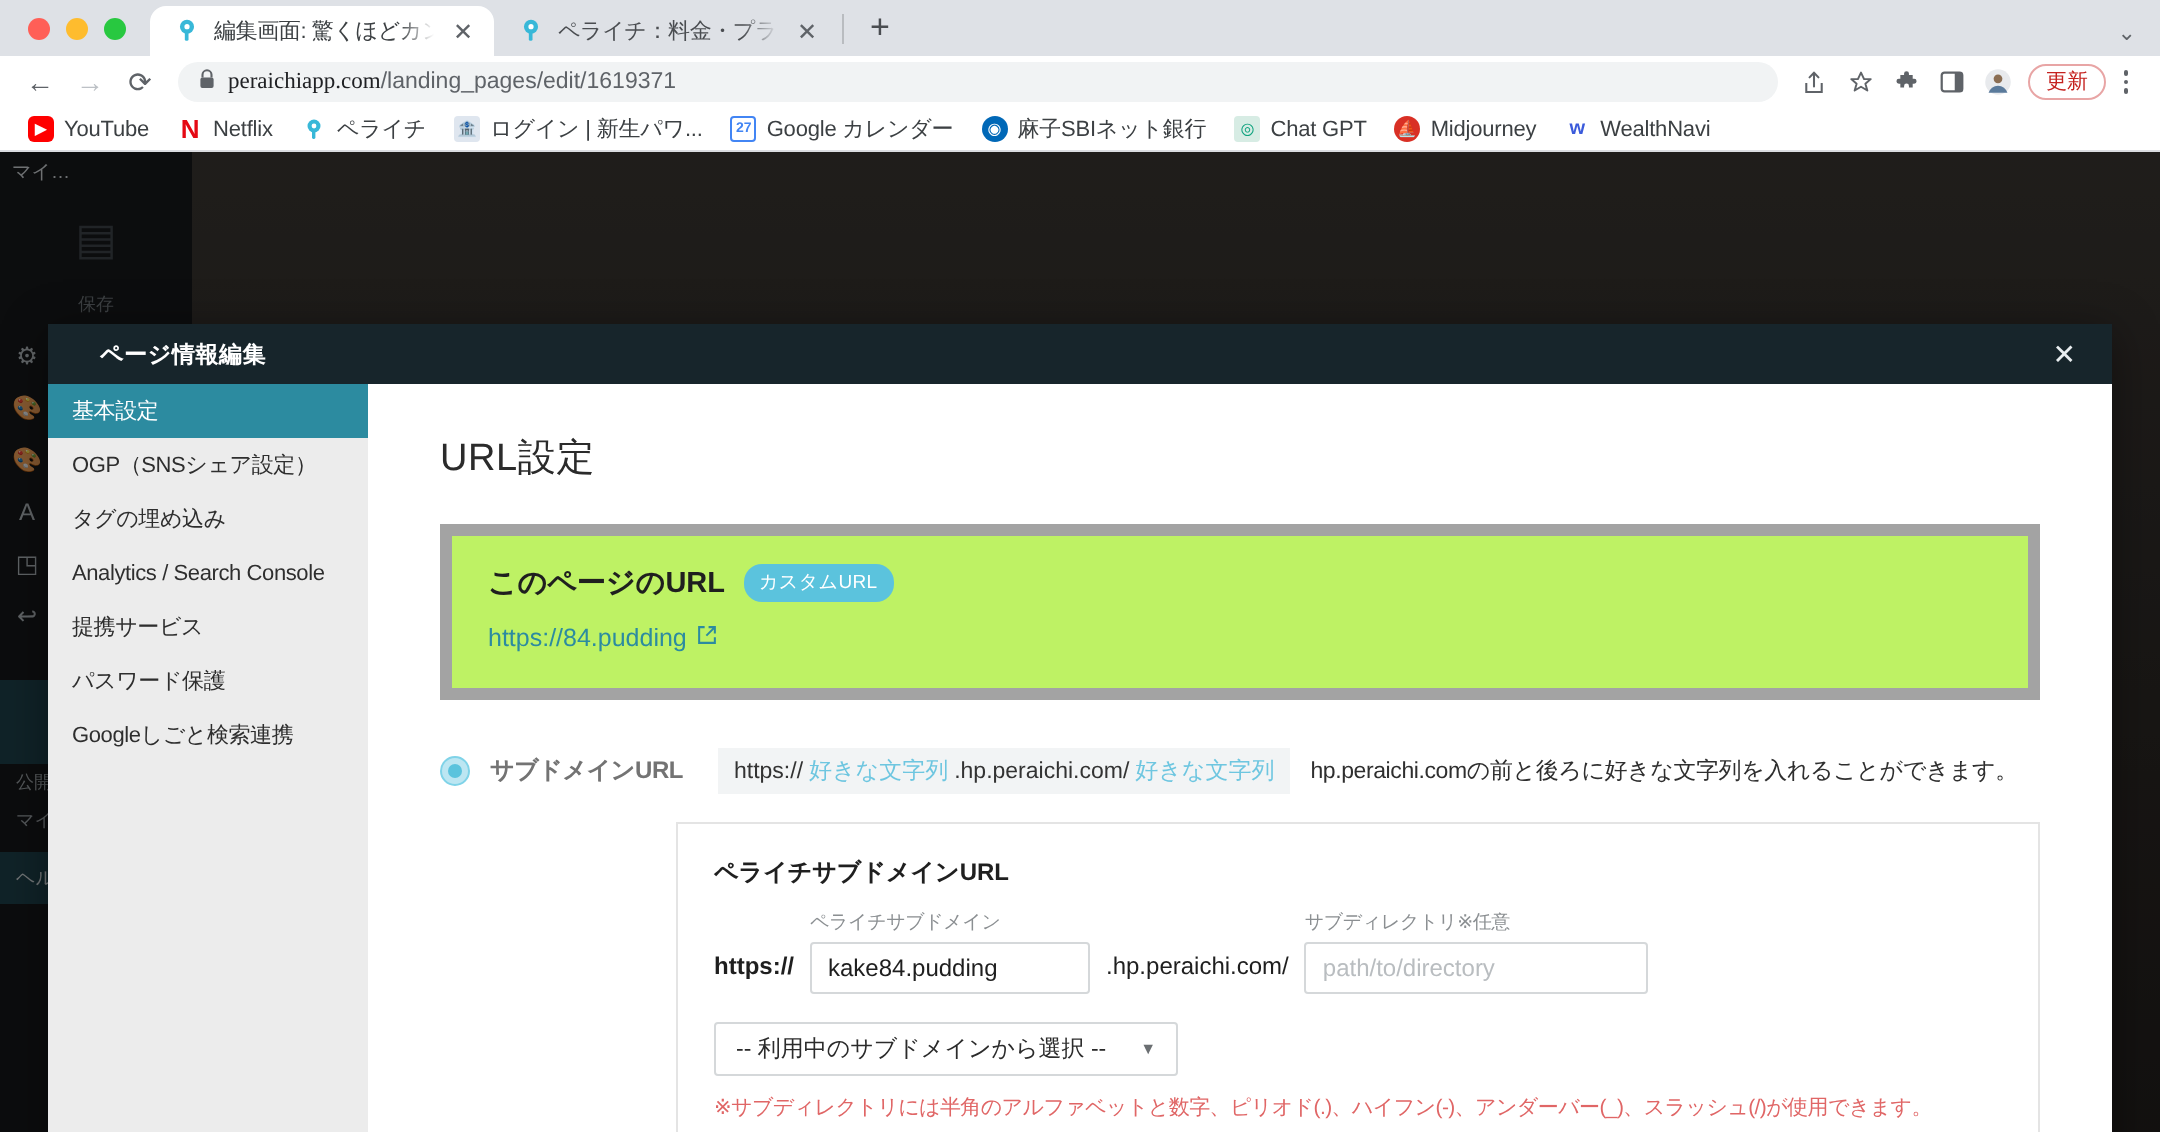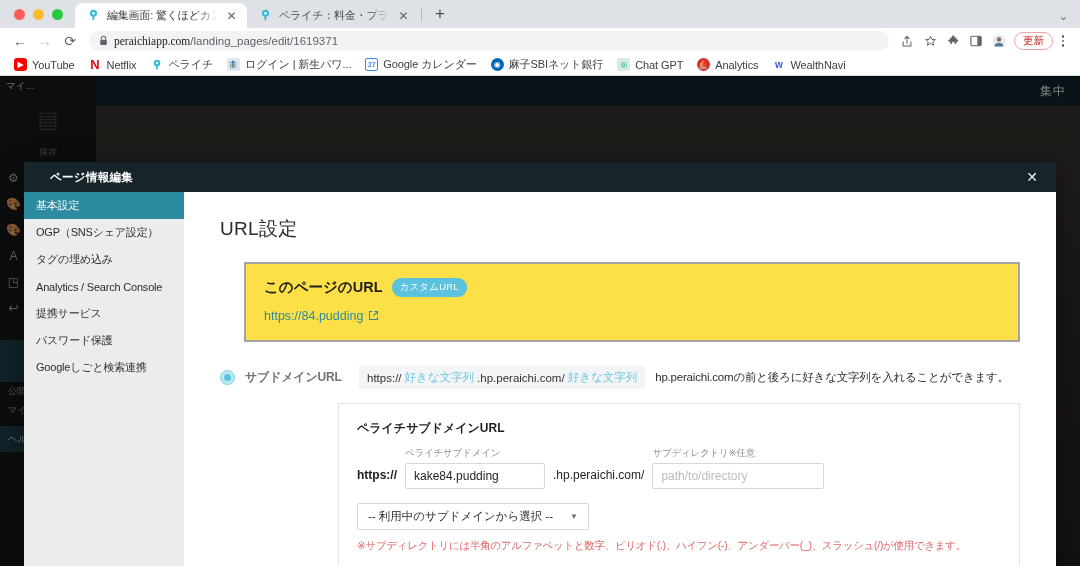--- a/index.html
+++ b/index.html
@@ -188,22 +188,22 @@
   .m-content {
     flex: 1; background: #fff; padding: 24px 36px 0 36px;
     overflow: hidden; position: relative;
   }
   .sec-title {
     font-size: 19px; color: #2b2b2b; font-weight: 400;
     letter-spacing: .3px; margin-bottom: 20px;
   }
 
   .url-card {
-    border: 2px solid #a3a3a3; background: #fde047;
-    padding: 14px 18px 16px 18px; margin-bottom: 24px; margin-left: 24px;
+    border: 6px solid #a3a3a3; background: #bef264;
+    padding: 14px 18px 16px 18px; margin-bottom: 24px;
   }
   .url-card-head { display: flex; align-items: center; gap: 9px; margin-bottom: 9px; }
   .url-card-title { font-size: 14.5px; font-weight: 700; color: #1f1f1f; }
   .badge {
     background: #5bc3dd; color: #fff; font-size: 9.5px;
     border-radius: 9px; padding: 2.5px 8px 3px; letter-spacing: .2px;
   }
   .url-link {
     color: #2c8ba0; font-size: 12.5px; display: inline-flex;
     align-items: center; gap: 5px;
@@ -383,36 +383,33 @@
     <div class="bm">
       <span class="bm-ico" style="background:#0068b7;border-radius:50%;">◉</span>
       <span class="bm-label">麻子SBIネット銀行</span>
     </div>
     <div class="bm">
       <span class="bm-ico" style="background:#d7ece4;color:#10a37f;">◎</span>
       <span class="bm-label">Chat GPT</span>
     </div>
     <div class="bm">
       <span class="bm-ico" style="background:#d93025;border-radius:50%;">⛵</span>
-      <span class="bm-label">Analytics</span>
+      <span class="bm-label">Midjourney</span>
     </div>
     <div class="bm">
       <span class="bm-ico" style="background:transparent;color:#3b5bdb;font-size:10px;">w</span>
       <span class="bm-label">WealthNavi</span>
     </div>
   </div>
 
   <div class="viewport">
 
     <div class="app-main-bg"></div>
     <div class="app-hero"></div>
     <div class="app-hero-dark"></div>
-    <div class="app-topbar">
-      <span>集中</span>
-    </div>
 
     <div class="app-sidebar">
       <div class="app-sb-top">マイ…</div>
       <div class="app-sb-logo">▤</div>
       <div class="app-sb-save">保存</div>
       <div class="app-sb-item">
         <span class="ic">⚙</span>
         <span>ページ情</span>
       </div>
       <div class="app-sb-item">

